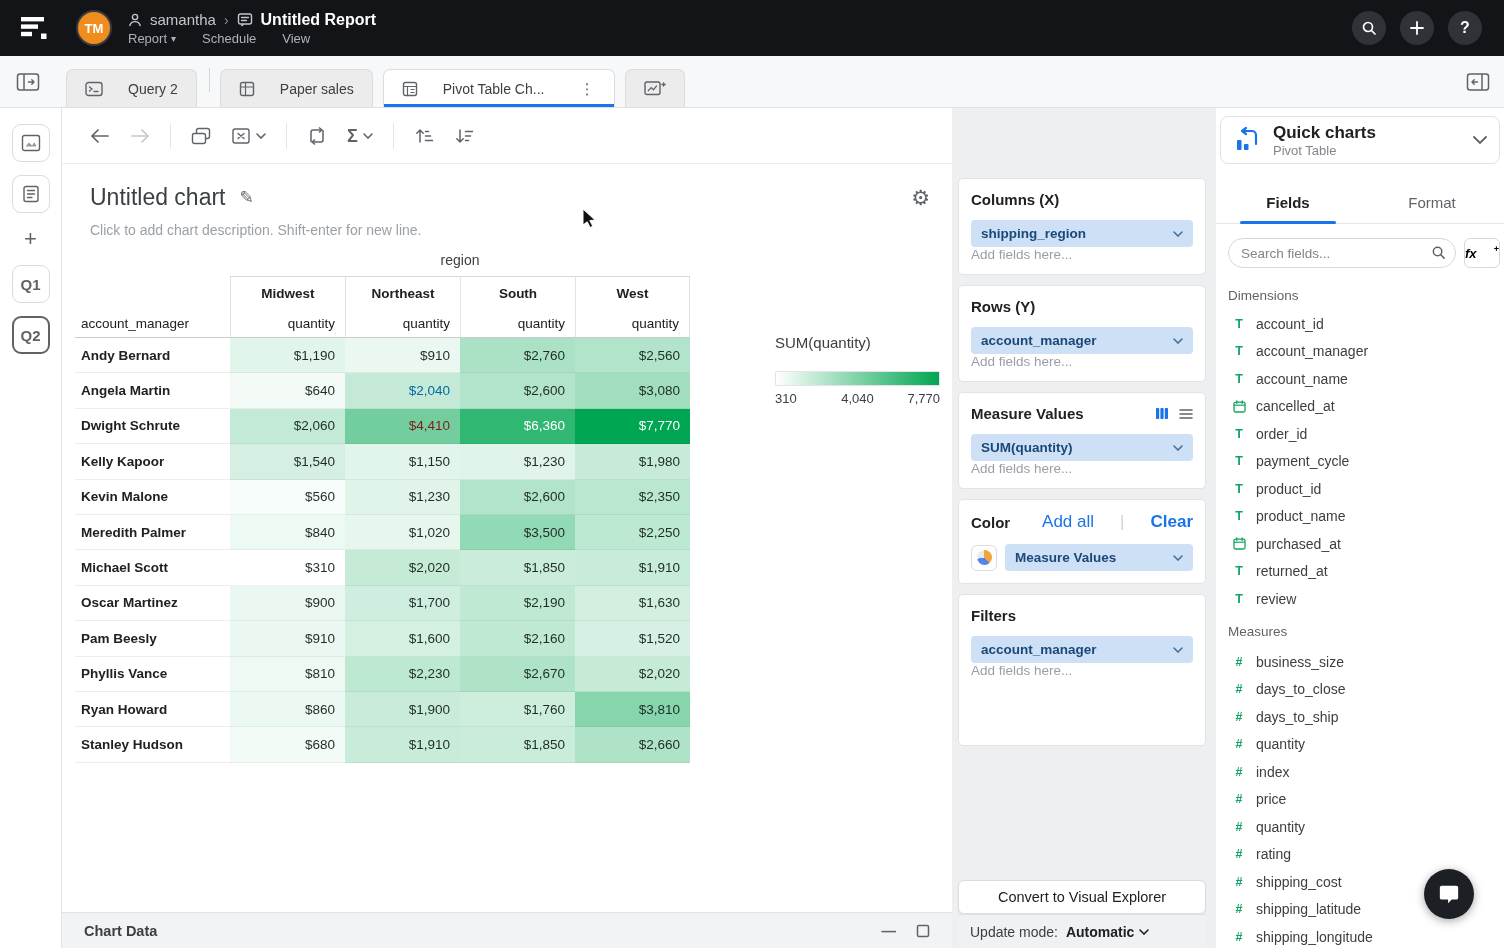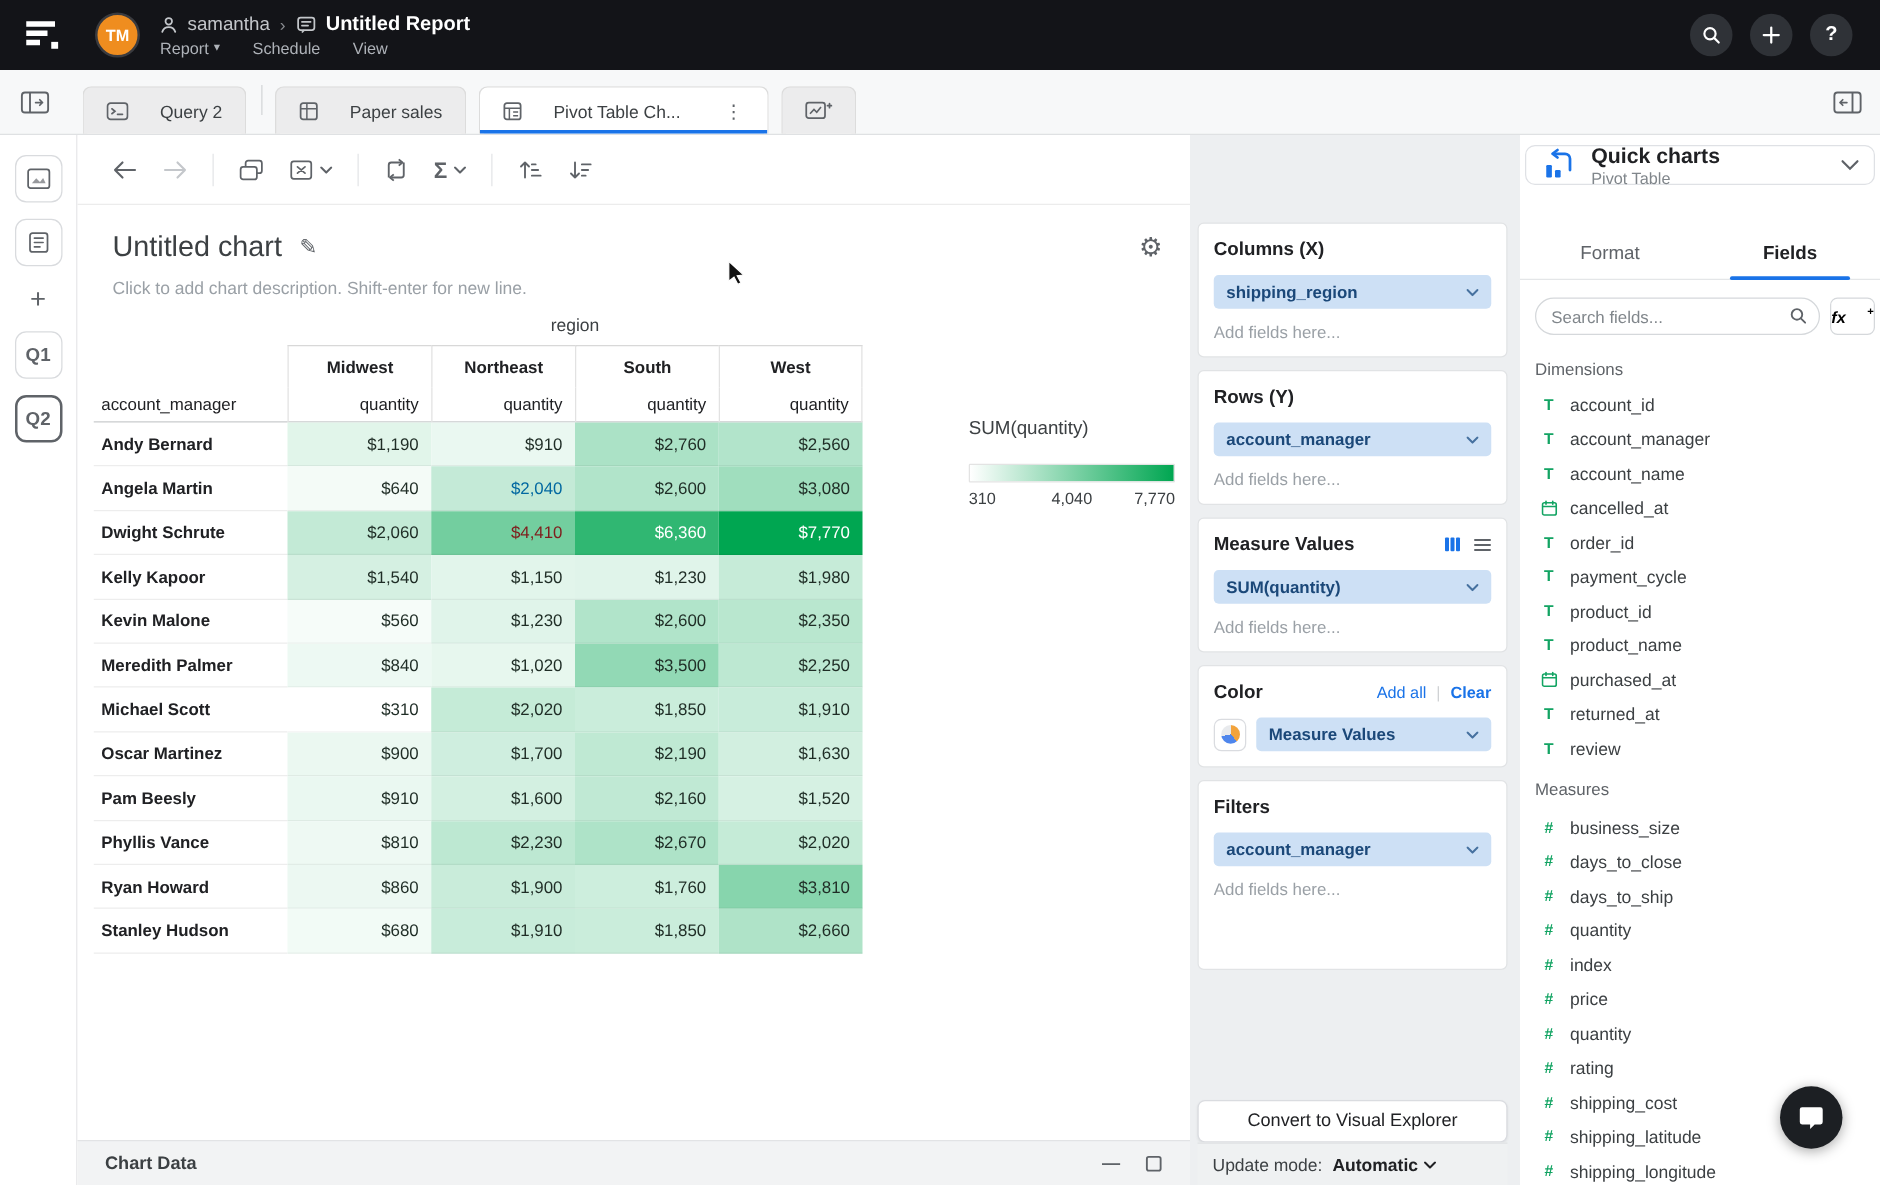--- a/index.html
+++ b/index.html
@@ -86,38 +86,38 @@
   
   .config{position:absolute;left:958px;top:178px;width:248px;bottom:0}
   .card{background:#fff;border:1px solid #e1e3e5;border-radius:5px;padding:12px;margin-bottom:10px}
   .card-title{font-size:15px;font-weight:bold;color:#202124}
   .card-title-row{display:flex;align-items:center}
   .card-title-icons{margin-left:auto;display:flex;gap:10px;align-items:center;color:#5f6368}
   .col-icon{color:#1a73e8}
   .pill{margin-top:12px;height:27px;background:#cde0f5;color:#1b4879;font-size:13.5px;font-weight:bold;border-radius:4px;
         display:flex;align-items:center;justify-content:space-between;padding:0 10px;cursor:pointer}
   .pill .pchev{color:#46719f}
-  .add-fields{margin-top:11px;font-size:13.5px;color:#9aa0a6}
-  .color-links{margin-left:auto;display:flex;gap:8px;align-items:center;font-size:13px}
+  .add-fields{font-size:13.5px;color:#9aa0a6}
+  .color-links{margin-left:auto;display:flex;gap:26px;align-items:center;font-size:17px}
   .link-blue{color:#1a73e8;cursor:pointer}
   .link-blue.bold{font-weight:bold}
   .link-sep{color:#d0d2d4}
   .color-row{display:flex;align-items:center;gap:8px;margin-top:12px}
   .swatch{width:26px;height:26px;border:1px solid #dadce0;border-radius:6px;background:#fff;display:flex;align-items:center;justify-content:center;flex:none}
   .swatch i{width:15px;height:15px;border-radius:50%;background:conic-gradient(#f2a33c 0 38%,#4f86ec 38% 72%,#e8eaed 72% 100%)}
   .color-row .pill{margin-top:0;flex:1}
   .convert-btn{position:absolute;left:0;bottom:34px;width:248px;height:34px;background:#fff;border:1px solid #dadce0;border-radius:6px;
                display:flex;align-items:center;justify-content:center;font-size:14.5px;color:#202124;cursor:pointer;box-shadow:0 1px 2px rgba(0,0,0,.06)}
   .update-bar{position:absolute;left:0;bottom:0;width:248px;height:34px;background:#eff1f2;border-top:1px solid #dfe1e3;
               display:flex;align-items:center;padding:0 12px;font-size:14px;color:#3c4043}
   .update-value{display:flex;align-items:center;gap:5px;font-weight:bold;color:#202124;margin-left:8px;cursor:pointer}
 
   
   .fields-panel{position:absolute;left:1216px;top:108px;width:288px;bottom:0;background:#fff}
-  .qc-card{position:absolute;top:8px;left:4px;width:280px;height:32px;background:#fff;border:1px solid #dfe1e5;border-radius:8px;
+  .qc-card{position:absolute;top:8px;left:4px;width:280px;height:48px;background:#fff;border:1px solid #dfe1e5;border-radius:8px;
            display:flex;align-items:center;padding:0 12px;gap:12px}
   .qc-text{display:flex;flex-direction:column}
   .qc-title{font-size:17px;font-weight:bold;color:#202124}
   .qc-sub{font-size:13px;color:#80868b}
   .qc-chev{margin-left:auto;color:#5f6368;cursor:pointer}
   .fp-tabs{position:absolute;top:74px;left:0;width:100%;height:42px;border-bottom:1px solid #e4e6e8;display:flex}
   .fp-tab{flex:1;display:flex;align-items:center;justify-content:center;font-size:15px;color:#5f6368;position:relative;cursor:pointer}
   .fp-tab.active{color:#202124;font-weight:bold}
   .fp-tab.active::after{content:"";position:absolute;bottom:-1px;left:50%;transform:translateX(-50%);width:96px;height:3px;background:#1a73e8;border-radius:2px}
   .search-row{position:absolute;top:130px;left:12px;display:flex;gap:8px;align-items:center}
@@ -555,22 +555,22 @@
       <span class="qc-sub">Pivot Table</span>
     </span>
     <span class="qc-chev">
       <svg width="14" height="9" viewBox="0 0 14 9">
           <path d="M1 1l6 6 6-6" fill="none" stroke="currentColor" stroke-width="1.8" stroke-linecap="round"></path>
         </svg>
     </span>
   </div>
 
   <div class="fp-tabs">
+    <span class="fp-tab active">Fields</span>
     <span class="fp-tab">Format</span>
-    <span class="fp-tab active">Fields</span>
   </div>
 
   <div class="search-row">
     <span class="search-wrap">
       <input class="search-input" placeholder="Search fields..." style="">
       <span class="search-icon">
         <svg width="15" height="15" viewBox="0 0 16 16">
             <circle cx="7" cy="7" r="4.5" fill="none" stroke="currentColor" stroke-width="1.6"></circle>
             <path d="M10.5 10.5L14 14" stroke="currentColor" stroke-width="1.6" stroke-linecap="round"></path>
           </svg>

